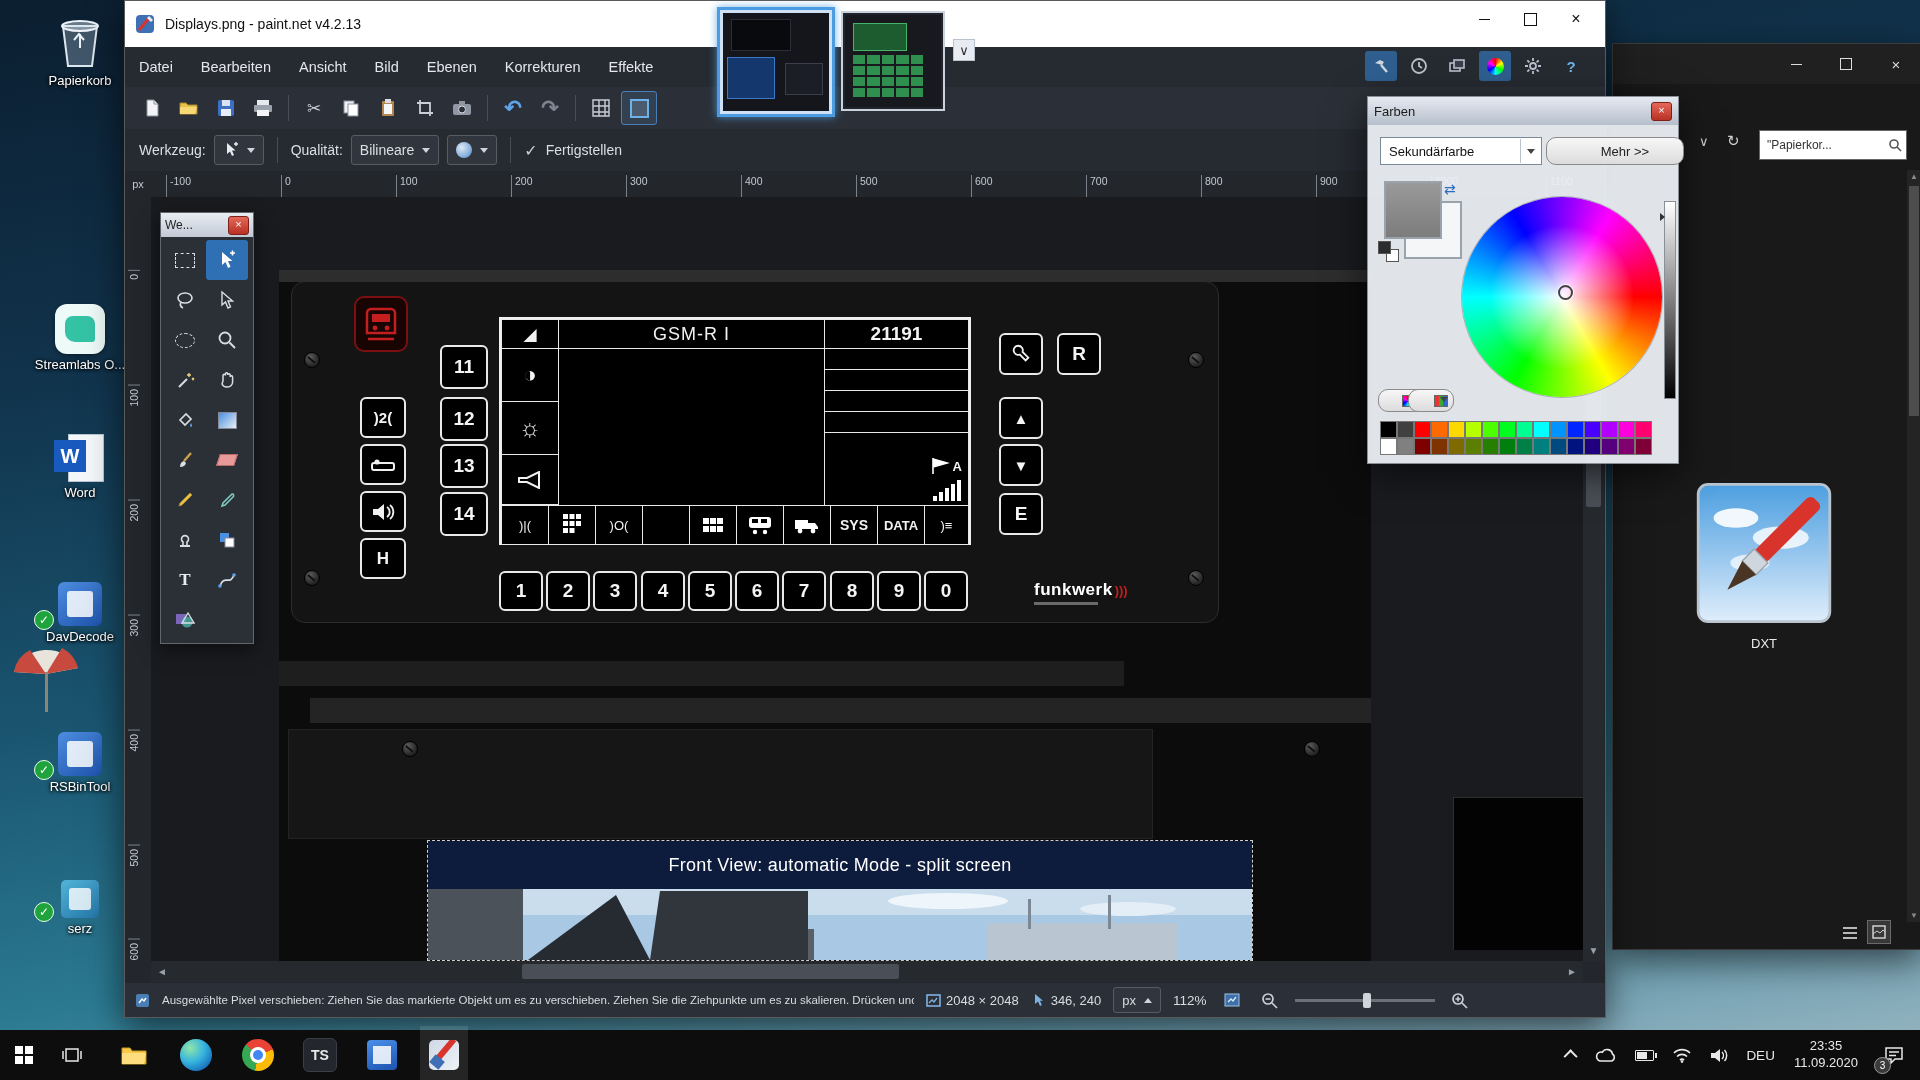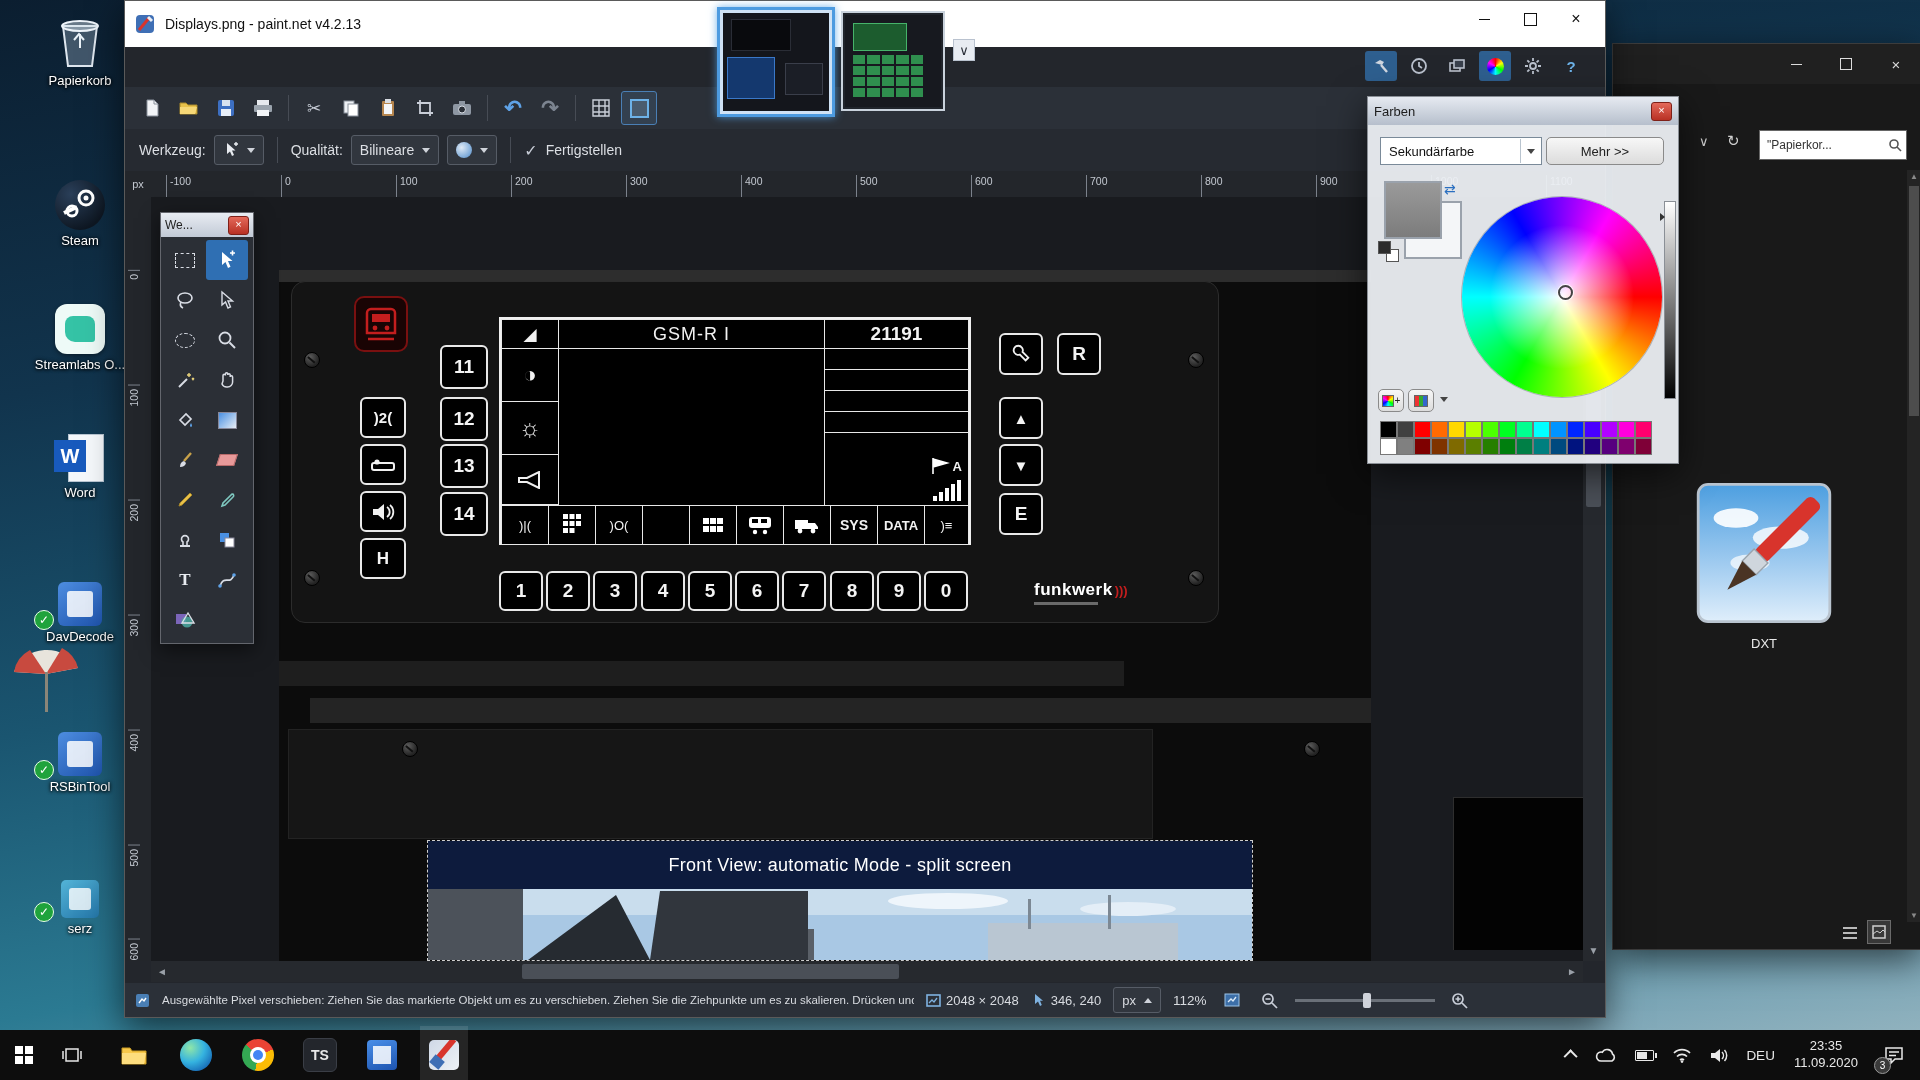--- a/index.html
+++ b/index.html
@@ -66,22 +66,22 @@
   .twtitle{height:24px;background:linear-gradient(#e8ecf2,#c2cad6);display:flex;align-items:center;font-size:12px;color:#222;padding:0 4px;justify-content:space-between;}
   .xbtn{width:19px;height:17px;background:linear-gradient(#e4695a,#b83124);border:1px solid #7e2018;border-radius:3px;
     color:#fff;font-size:11px;line-height:15px;text-align:center;cursor:pointer;}
   .toolgrid{display:flex;flex-wrap:wrap;padding:3px;}
   .tool{width:42px;height:40px;display:flex;align-items:center;justify-content:center;border-radius:3px;cursor:pointer;}
   .tool.sel{background:#2f6fb3;}
   
   .farben{left:1367px;top:96px;width:310px;height:366px;background:rgba(237,240,244,0.94);border:1px solid #8a8f96;z-index:30;}
   .fartitle{height:28px;background:linear-gradient(#e6eaf1,#b6bfcc);display:flex;align-items:center;justify-content:space-between;
     padding:0 6px;font-size:13px;color:#1c1c1c;}
-  .btn3d{background:linear-gradient(#f7f7f7,#dcdcdc);border:1px solid #8a8a8a;border-radius:5px;font-size:13px;color:#222;
-    display:flex;align-items:center;justify-content:center;cursor:pointer;}
+  .btn3d{background:linear-gradient(#f7f7f7,#dcdcdc);border:1px solid #8a8a8a;border-radius:10px;font-size:13px;color:#222;
+    display:flex;align-items:center;justify-content:center;cursor:pointer;padding-left:20px;}
   .combo{background:#fff;border:1px solid #7a8a99;height:26px;display:flex;align-items:center;font-size:13px;color:#111;
     padding-left:8px;justify-content:space-between;cursor:pointer;}
   .combo .ar{width:20px;height:24px;border-left:1px solid #b9c4cf;display:flex;align-items:center;justify-content:center;}
   .wheel{position:absolute;left:94px;top:100px;width:200px;height:200px;border-radius:50%;
     background:radial-gradient(closest-side,#ffffff 0%,rgba(255,255,255,0) 72%),
       conic-gradient(from 30deg,#ff00ff,#ff0000,#ffff00,#00ff00,#00ffff,#0000ff,#ff00ff);
     box-shadow:0 0 0 1px #aab0b8;}
   .sw{width:17px;height:17px;border:1px solid #777;box-sizing:border-box;cursor:pointer;}
   
   .expl{left:1612px;top:43px;width:308px;height:905px;background:#191919;border:1px solid #3c3c3c;z-index:10;color:#e8e8e8;}
@@ -116,33 +116,20 @@
     <div class="art">
       <svg width="46" height="56" viewBox="0 0 46 56">
           <path d="M6 12 L40 12 L35 52 L11 52 Z" fill="rgba(190,210,228,.30)" stroke="#dfe7ef" stroke-width="2"></path>
           <ellipse cx="23" cy="12" rx="18" ry="5" fill="rgba(220,232,242,.45)" stroke="#eef4fa" stroke-width="2"></ellipse>
           <path d="M17 26 l5-6 5 6 M23 20 v14" stroke="#eaf2f8" stroke-width="2" fill="none"></path>
         </svg>
     </div>
     <div class="lbl">Papierkorb</div>
   </div>
 
-  <div class="dicon" style="left:20px;top:172px;">
-    <div class="art">
-      <div style="width:50px;height:50px;border-radius:50%;background:radial-gradient(circle at 32% 28%,#2a3f59,#0e1722 75%);position:relative;">
-        <svg width="50" height="50" viewBox="0 0 50 50" style="position:absolute;left:0;top:0">
-            <circle cx="31" cy="18" r="7" fill="none" stroke="#fff" stroke-width="3"></circle>
-            <circle cx="31" cy="18" r="2.5" fill="#fff"></circle>
-            <path d="M9 33 l13-6" stroke="#fff" stroke-width="4"></path>
-            <circle cx="17" cy="31" r="5" fill="none" stroke="#fff" stroke-width="3"></circle>
-          </svg>
-      </div>
-    </div>
-    <div class="lbl">Steam</div>
-  </div>
 
   <div class="dicon" style="left:20px;top:296px;">
     <div class="art">
       <div style="width:50px;height:50px;border-radius:12px;background:#eefaf7;position:relative;box-shadow:0 2px 4px rgba(0,0,0,.4);">
         <div style="position:absolute;left:10px;top:12px;width:30px;height:26px;border-radius:8px 8px 3px 10px;background:#35c3a6;"></div>
       </div>
     </div>
     <div class="lbl">Streamlabs O...</div>
   </div>
 
@@ -303,20 +290,29 @@
           <i style="background:#2f8f4e"></i>
             <i style="background:#2f8f4e"></i>
             <i style="background:#2f8f4e"></i>
             <i style="background:#2f8f4e"></i>
             <i style="background:#2f8f4e"></i>
         </div>
       </div>
     </div>
     <div class="abs" style="left:828px;top:38px;color:#2a2f38;font-size:13px;z-index:8;background:#e8ecf2;border:1px solid #b9c2cf;width:20px;height:20px;display:flex;align-items:center;justify-content:center;">∨</div>
 
+    <div class="menubar">
+      <div class="mi">Datei</div>
+      <div class="mi">Bearbeiten</div>
+      <div class="mi">Ansicht</div>
+      <div class="mi">Bild</div>
+      <div class="mi">Ebenen</div>
+      <div class="mi">Korrekturen</div>
+      <div class="mi">Effekte</div>
+    </div>
 
     <div class="panelbtns">
       <div class="pbtn active">
         <svg width="18" height="18" viewBox="0 0 18 18">
             <path d="M3 6 L8 3 L12 5 L10 8 Z" fill="#cfd6e0"></path>
             <path d="M9 8 L15 15" stroke="#cfd6e0" stroke-width="2.4"></path>
           </svg>
       </div>
       <div class="pbtn">
         <svg width="18" height="18" viewBox="0 0 18 18">

